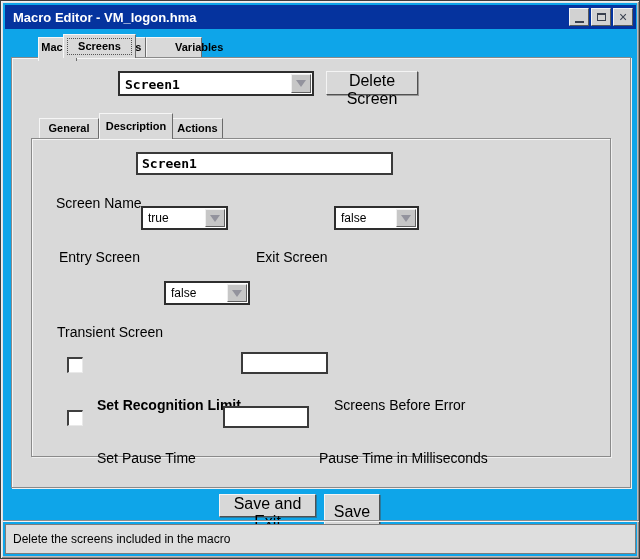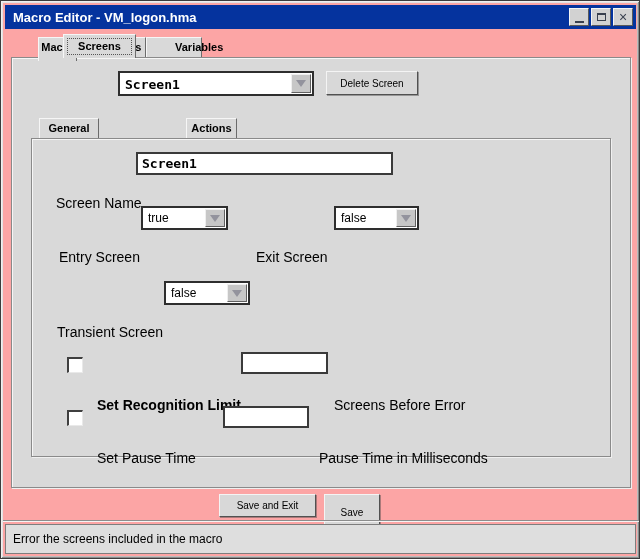--- a/index.html
+++ b/index.html
@@ -4,21 +4,21 @@
 <style>
   * { box-sizing: border-box; }
   html,body { margin:0; padding:0; }
   body {
     width:640px; height:559px; position:relative; overflow:hidden;
     font-family:"Liberation Sans", sans-serif; color:#000;
     background:#9a9a9a;
   }
   .window {
     position:absolute; left:0; top:0; width:640px; height:559px;
-    background:#fca5a5; border:1px solid #3c3c3c;
+    background:#0ea5e9; border:1px solid #3c3c3c;
     box-shadow: inset 1px 1px 0 #f0f0f0, inset -1px -1px 0 #8a8a8a,
                 inset 2px 2px 0 #e2e2e2, inset -2px -2px 0 #bdbdbd;
   }
   .titlebar {
     position:absolute; left:4px; top:4px; width:631px; height:24px;
     background:#05339e; display:flex; align-items:center;
   }
   .titlebar .title {
     color:#fff; font-weight:bold; font-size:13px; padding-left:8px; white-space:nowrap;
   }
@@ -69,21 +69,21 @@
     position:absolute; background:#fff; border:2px solid #3a3a3a;
     font-family:"DejaVu Sans Mono", monospace; font-weight:bold; font-size:13px;
     padding:0 4px; outline:none;
   }
   .checkbox {
     position:absolute; width:16px; height:16px; background:#fff;
     border-style:solid; border-width:2px 1px 1px 2px;
     border-color:#3f3f3f #e9e9e9 #e9e9e9 #3f3f3f;
   }
   .btn {
-    position:absolute; background:#d8d8d8; font-size:10px; font-family:inherit;
+    position:absolute; background:#d8d8d8; font-size:16px; font-family:inherit;
     border:1px solid; border-color:#f4f4f4 #515151 #515151 #f4f4f4;
     box-shadow:1px 1px 0 rgba(70,70,70,0.45);
     text-align:center; padding:0;
   }
   .sep {
     position:absolute; left:2px; top:519px; width:636px; height:0;
     border-top:1px solid #8c8c8c; border-bottom:1px solid #f3f3f3;
   }
   .statusbar {
     position:absolute; left:4px; top:523px; width:631px; height:30px;
@@ -132,21 +132,24 @@
     <span class="val mono">Screen1</span>
     <button class="combo-btn">
       <span class="tri"></span>
     </button>
   </div>
   <button class="btn" style="left:325px; top:70px; width:92px; height:24px; z-index:2;">Delete Screen</button>
 
   <div class="tab" style="left:38px; top:117px; width:60px; height:20px; line-height:19px; z-index:2;">
     <span>General</span>
   </div>
-  <div class="tab" style="left:185px; top:117px; width:51px; height:20px; line-height:19px; z-index:2;">
+  <div class="tab sel" style="left:98px; top:112px; width:74px; height:26px; line-height:24px;">
+    <span>Description</span>
+  </div>
+  <div class="tab" style="left:171px; top:117px; width:51px; height:20px; line-height:19px; z-index:2;">
     <span>Actions</span>
   </div>
 
   <div class="panel" style="left:30px; top:137px; width:580px; height:319px;"></div>
 
   <span class="label" style="left:55px; top:155px; z-index:2;">Screen Name</span>
   <input class="tfield" style="left: 135px; top: 151px; width: 257px; height: 23px; z-index: 2;" value="Screen1">
 
   <span class="label" style="left:58px; top:209px; z-index:2;">Entry Screen</span>
   <div class="combo" style="left:140px; top:205px; width:87px; height:24px; z-index:2;">
@@ -180,16 +183,16 @@
   <div class="checkbox" style="left:66px; top:409px; z-index:2;"></div>
   <span class="label" style="left:96px; top:410px; z-index:2;">Set Pause Time</span>
   <input class="tfield" style="left: 222px; top: 405px; width: 86px; height: 22px; z-index: 2;" value="">
   <span class="label" style="left:318px; top:410px; z-index:2;">Pause Time in Milliseconds</span>
 
   <button class="btn" style="left:218px; top:493px; width:97px; height:23px;">Save and Exit</button>
   <button class="btn" style="left:323px; top:493px; width:56px; height:36px;">Save</button>
 
   <div class="sep"></div>
   <div class="statusbar">
-    <span>Error the screens included in the macro</span>
+    <span>Delete the screens included in the macro</span>
   </div>
 
 </div>
 
 </body></html>

